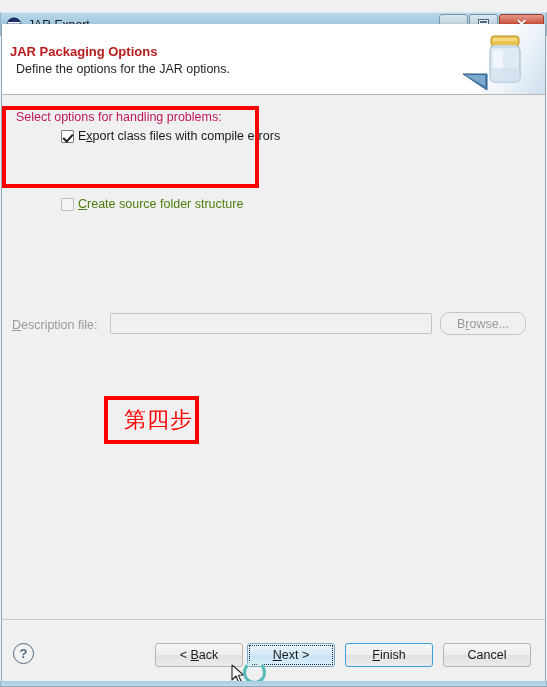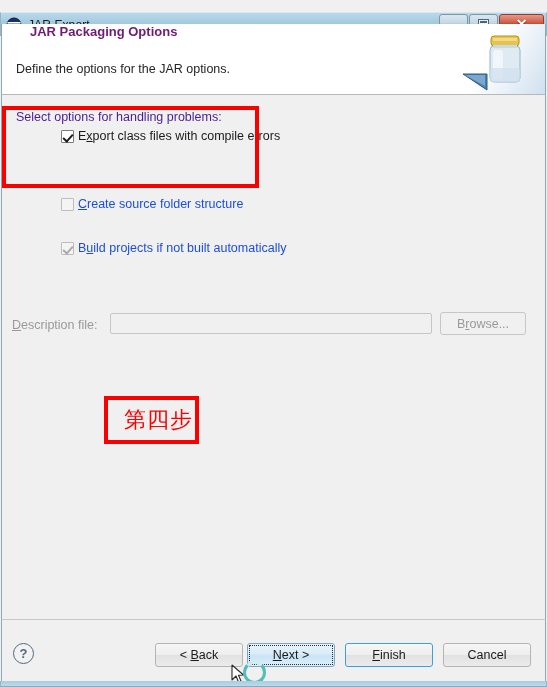--- a/index.html
+++ b/index.html
@@ -110,25 +110,24 @@
     background: #ffffff;
     border-left: 1px solid #8fa8b8;
     border-right: 1px solid #8fa8b8;
     border-bottom: 1px solid #b8b8b8;
     box-sizing: border-box;
     overflow: hidden;
   }
   .header-title {
     position: absolute;
     left: 8px;
-    top: 0;
+    top: 20px;
     font-size: 13px;
     font-weight: bold;
-    color: #701a75;
-    margin-left: 20px;
+    color: #b91c1c;
   }
   .header-sub {
     position: absolute;
     left: 14px;
     top: 38px;
     font-size: 12.5px;
     color: #252525;
   }
   .header-art {
     position: absolute;
@@ -184,27 +183,27 @@
     transform: rotate(42deg);
   }
   .cbox.checked.disabled::after {
     border-color: #a9a9a9;
   }
   .chk-label {
     font-size: 12.5px;
     color: #1a1a1a;
     line-height: 14px;
   }
-  .chk-label.disabled { color: #1d4ed8; }
+  .chk-label.disabled { color: #4d7c0f; }
   .mn { text-decoration: underline; }
 
   .group-caption {
     position: absolute;
     font-size: 12.5px;
-    color: #4c1d95;
+    color: #be185d;
     white-space: nowrap;
   }
 
   
   .desc-label {
     position: absolute;
     left: 12px;
     top: 318px;
     font-size: 12.5px;
     color: #9a9a9a;
@@ -227,21 +226,21 @@
     outline: none;
   }
   .browse-btn {
     position: absolute;
     left: 440px;
     top: 312px;
     width: 86px;
     height: 23px;
     background: #f0f0f0;
     border: 1px solid #c6c6c6;
-    border-radius: 3px;
+    border-radius: 9px;
     box-sizing: border-box;
     font-size: 12.5px;
     color: #9a9a9a;
     font-family: "Liberation Sans", sans-serif;
     display: flex;
     align-items: center;
     justify-content: center;
   }
 
   
@@ -421,24 +420,20 @@
       <span class="cbox checked"></span>
       <span class="chk-label"><span>E</span><span class="mn">x</span><span>port class files with compile errors</span></span>
     </label>
 
 
     <label class="chk-row" style="left:12px; top:102px;">
       <span class="cbox disabled"></span>
       <span class="chk-label disabled"><span class="mn">C</span><span>reate source folder structure</span></span>
     </label>
 
-    <label class="chk-row" style="left:12px; top:146px;">
-      <span class="cbox checked disabled"></span>
-      <span class="chk-label disabled"><span>B</span><span class="mn">u</span><span>ild projects if not built automatically</span></span>
-    </label>
 
   </div>
 
   <span class="desc-label"><span class="mn" style="color:#9a9a9a;">D</span>escription file:</span>
   <input class="desc-input" type="text" disabled="" value="" style="">
   <div class="browse-btn">
     <span><span>B</span><span class="mn">r</span><span>owse...</span></span>
   </div>
 
   <div class="red-box" id="redbox-options"></div>

